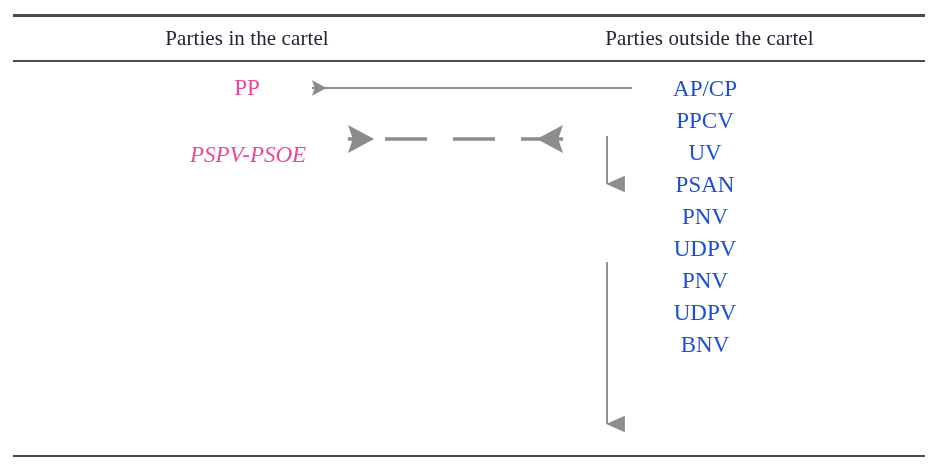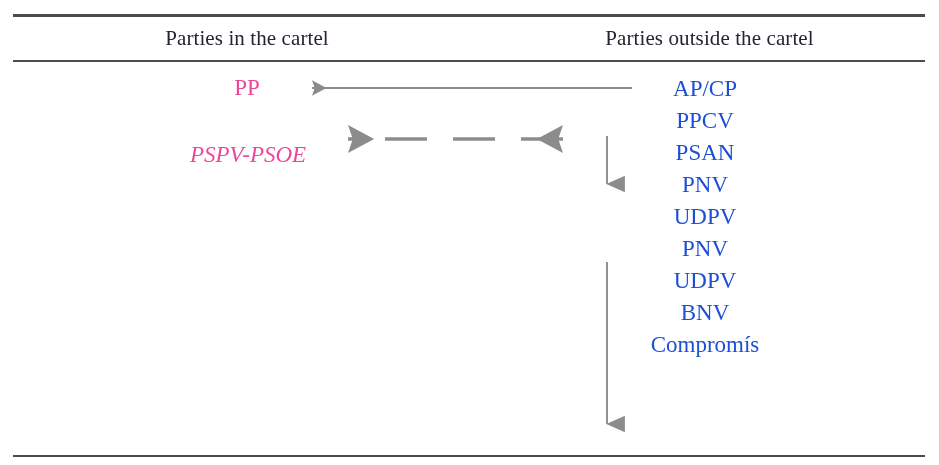--- a/index.html
+++ b/index.html
@@ -109,27 +109,27 @@
 
   <div class="col-head col-head-left">Parties in the cartel</div>
   <div class="col-head col-head-right">Parties outside the cartel</div>
 
   <div class="left-entry left-entry-pp">PP</div>
   <div class="left-entry left-entry-pspv">PSPV-PSOE</div>
 
   <ul class="right-list">
     <li>AP/CP</li>
     <li>PPCV</li>
+    <li>UV</li>
     <li>PSAN</li>
     <li>PNV</li>
     <li>UDPV</li>
     <li>PNV</li>
     <li>UDPV</li>
     <li>BNV</li>
-    <li>Compromís</li>
   </ul>
 
   <svg class="arrows" viewBox="0 0 939 465">
     <defs>
       <marker id="ah-left" markerWidth="9" markerHeight="9" refX="8" refY="4.5" orient="auto" markerUnits="strokeWidth">
         <path d="M 8,0.4 L 0.3,4.5 L 8,8.6 L 6.6,4.5 Z" fill="#8c8c8c"></path>
       </marker>
       <marker id="ah-right" markerWidth="9" markerHeight="9" refX="1" refY="4.5" orient="auto" markerUnits="strokeWidth">
         <path d="M 1,0.4 L 8.7,4.5 L 1,8.6 L 2.4,4.5 Z" fill="#8c8c8c"></path>
       </marker>

